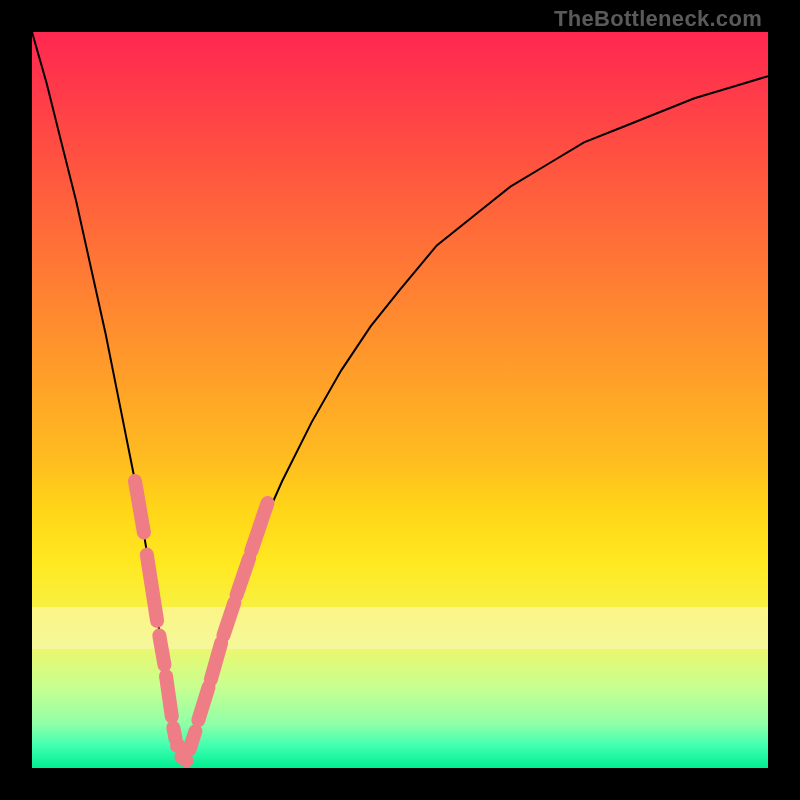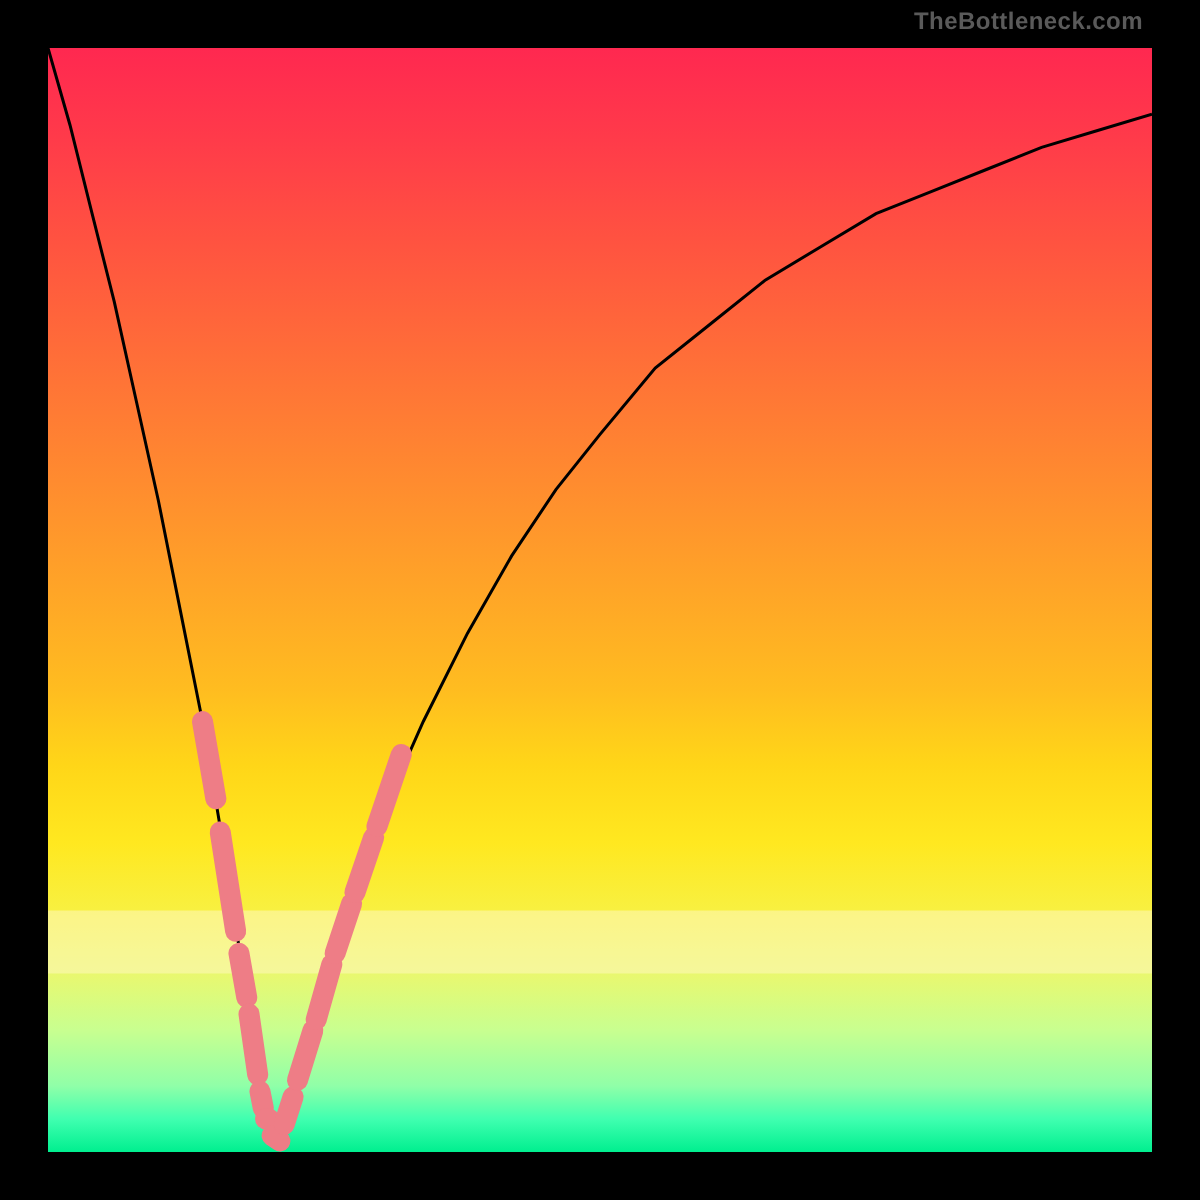--- a/index.html
+++ b/index.html
@@ -41,21 +41,21 @@
         #c8ff90 89%,
         #90ffa8 94%,
         #40ffb0 97%,
         #00ef8f 100%
       );
     }
     .watermark {
       position: absolute;
       top: 6px;
       right: 38px;
-      font-size: 16px;
+      font-size: 22px;
       font-weight: bold;
       color: #5a5a5a;
       letter-spacing: 0.3px;
       z-index: 10;
       text-align: center;
     }
     .svg-overlay {
       position: absolute;
       top: 0;
       left: 0;

